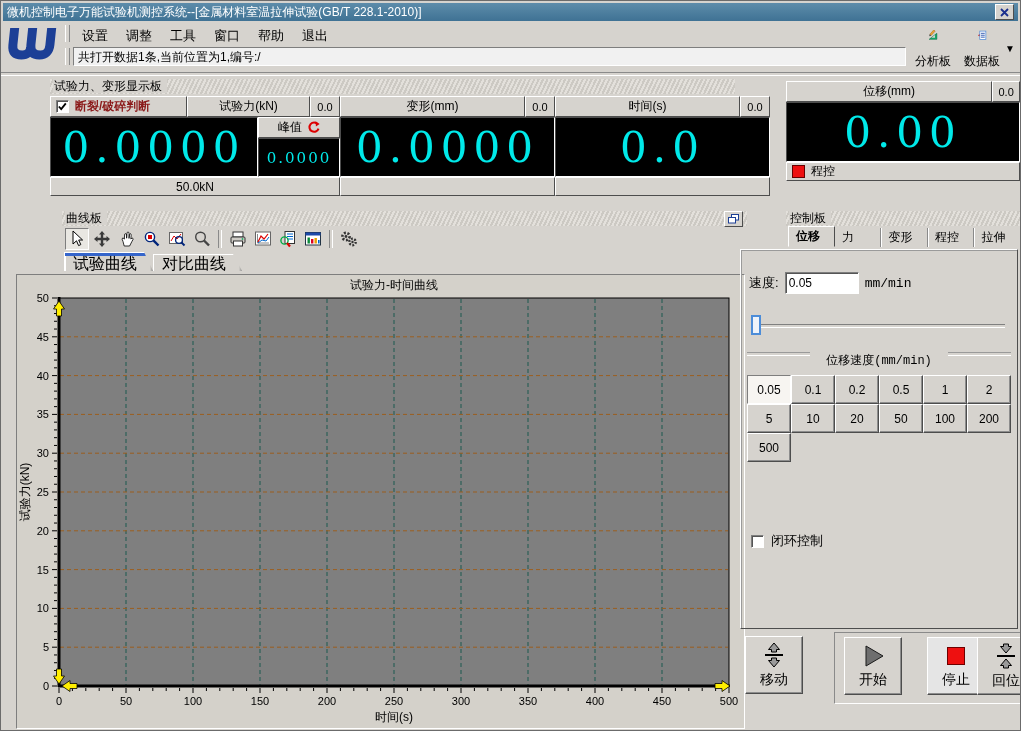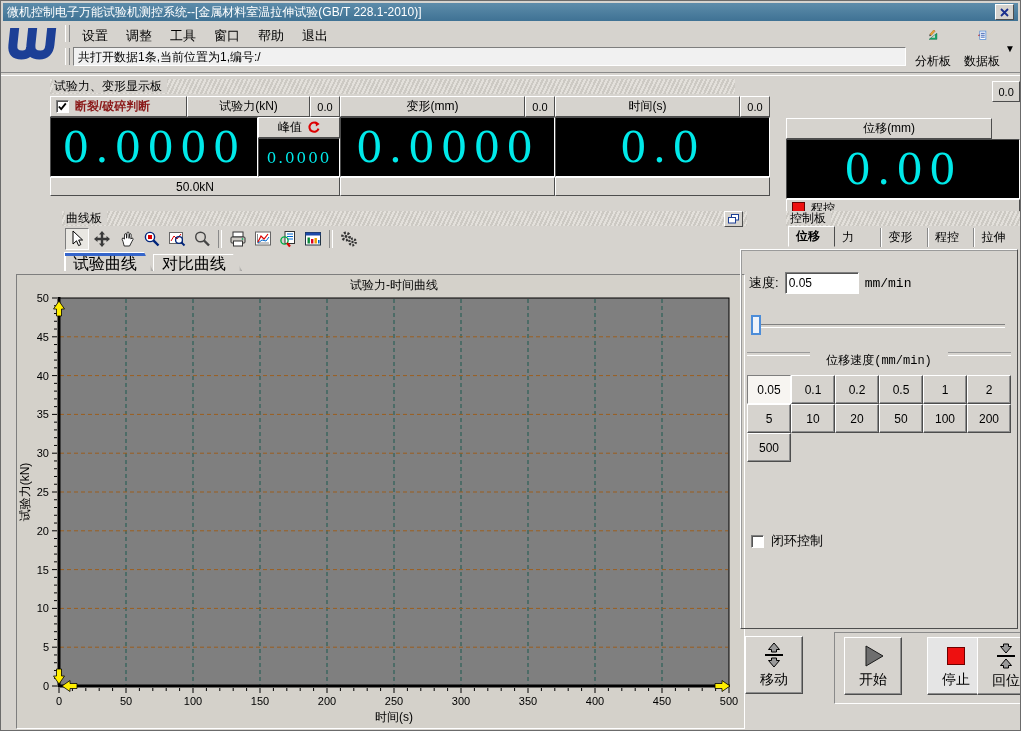--- a/index.html
+++ b/index.html
@@ -193,21 +193,21 @@
           <div class="cell" style="width:30px;height:21px;font-size:11px;">0.0</div>
         </div>
         <div class="lcd big" style="height:60px;">0.0</div>
         <div class="ftr" style="height:19px;"></div>
       </div>
     </div>
   </div>
 
   <div class="panel" style="left:737px;top:78px;width:282px;height:130px;">
     <div class="cells" style="margin-top:2px;">
-      <div class="cell" style="width:224px;height:21px;margin-top:37px;">位移(mm)</div>
+      <div class="cell" style="width:224px;height:21px;">位移(mm)</div>
       <div class="cell" style="width:30px;height:21px;font-size:11px;">0.0</div>
     </div>
     <div class="lcd big" style="height:60px;">0.00</div>
     <div class="ftr" style="height:19px;justify-content:flex-start;padding-left:5px;gap:6px;">
       <span class="redsq"></span>
       <span>程控</span>
     </div>
   </div>
 
   <div class="panel" style="left:1px;top:210px;width:733px;height:520px;margin-left:12px;">

